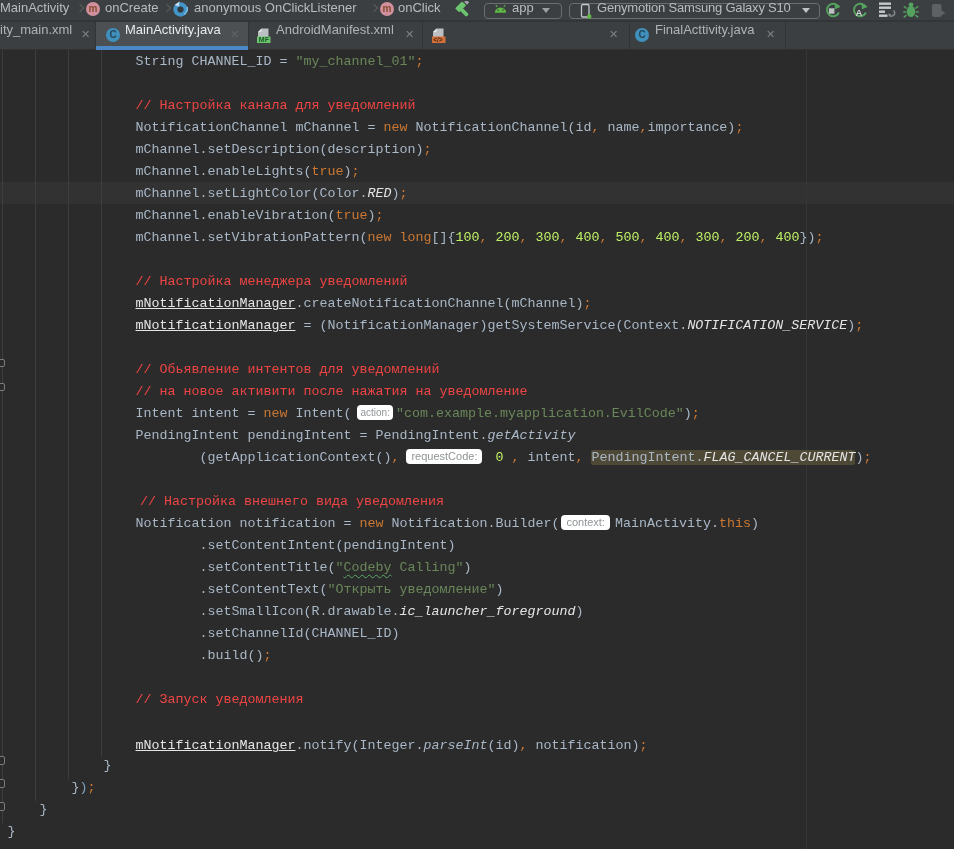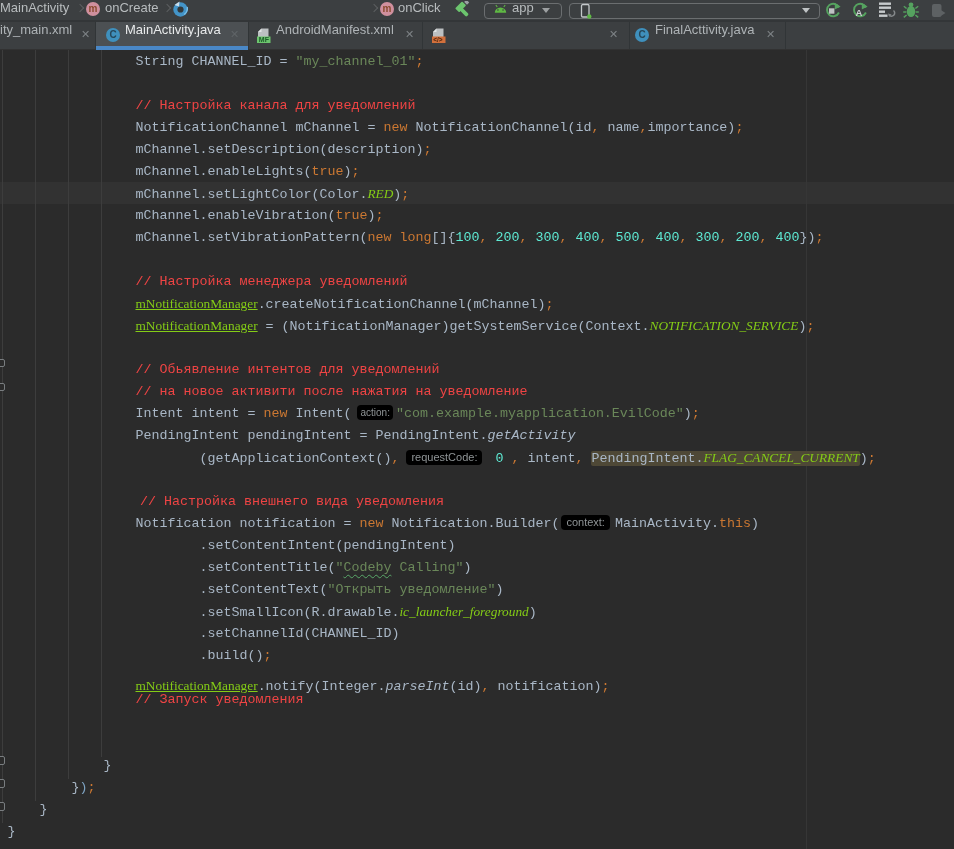--- a/index.html
+++ b/index.html
@@ -10,46 +10,47 @@
 .mic{position:absolute;top:2px;width:14px;height:14px;border-radius:50%;background:#d0909e;color:#8a4a2e;font:bold 10px/14px "Liberation Sans",sans-serif;text-align:center;}
 .tab{position:absolute;top:0;height:27px;border-right:1px solid #313537;}
 .tab .tx{position:absolute;top:0;height:27px;line-height:26px;font:13px "Liberation Sans",sans-serif;color:#aeb3b6;white-space:nowrap;}
 .tab .x{position:absolute;top:6px;font:11px "Liberation Sans",sans-serif;color:#7d8285;}
 .seltab{background:#4c5053;}
 .seltab .ul{position:absolute;left:0;bottom:-1px;width:100%;height:4px;background:#4a88c7;}
 .cicon{position:absolute;width:14px;height:14px;border-radius:50%;background:#3f90bd;color:#26475a;font:bold 10px/14px "Liberation Sans",sans-serif;text-align:center;}
 .ln{position:absolute;left:0;width:954px;height:22px;font:13.33px/22px "Liberation Mono",monospace;color:#a9b7c6;white-space:pre;padding-top:1px;}
 .k{color:#cc7832;}
 .s{color:#6a8759;}
-.nm{color:#5eead4;}
+.nm{color:#bef264;}
 .cm{color:#ef4444;}
-.f{color:#84cc16;font-family:Liberation Serif, serif;}
+.f{color:#e5e5e5;}
 .it{font-style:italic;}
 .un{text-decoration:underline;}
 .wavy{text-decoration:underline wavy #59a869;text-underline-offset:3px;text-decoration-thickness:1px;margin-top:32px;}
-.hint{display:inline-block;background:#000000;color:#8f9496;font:11px/15px "Liberation Sans",sans-serif;border-radius:4px;padding:0 5px;height:15px;vertical-align:1px;}
+.hint{display:inline-block;background:#ffffff;color:#8f9496;font:11px/15px "Liberation Sans",sans-serif;border-radius:4px;padding:0 5px;height:15px;vertical-align:1px;}
 .box{background:#4e4836;border-radius:2px;}
 .guide{position:absolute;width:1px;background:#3d3d3d;}
 .marginline{position:absolute;left:806px;top:0;width:1px;height:799px;background:#363636;}
 .curline{position:absolute;left:0;top:132px;width:954px;height:22px;background:#323232;}
 .fold{position:absolute;left:-3px;width:8px;height:9px;border:1px solid #797d80;border-radius:2px;background:#2b2b2b;}
 </style></head><body>
 <div class="nav">
     <div style="position:absolute;left:0;top:20px;width:954px;height:2px;background:#333638"></div>
   <span class="bc" style="left:0">MainActivity</span>
   <span class="sep" style="left:77px"></span>
   <span class="mic" style="left:86px">m</span>
   <span class="bc" style="left:105px">onCreate</span>
   <span class="sep" style="left:164px"></span>
   <svg style="position:absolute;left:172px;top:1px" width="17" height="17" viewBox="0 0 17 17">
       <circle cx="8.5" cy="8.5" r="7.2" fill="#4394c8"></circle>
       <circle cx="8.5" cy="8.5" r="3.1" fill="#33383a"></circle>
       <path d="M2.5 4 L7.5 0.5 L7 5.5 Z" fill="#c8dded"></path>
       <path d="M12 13.5 a7.2 7.2 0 0 0 3.2 -7.5" fill="none" stroke="#7cc0e8" stroke-width="1.4"></path>
     </svg>
+  <span class="bc" style="left:194px">anonymous OnClickListener</span>
   <span class="sep" style="left:371px"></span>
   <span class="mic" style="left:380px">m</span>
   <span class="bc" style="left:398px">onClick</span>
   <svg style="position:absolute;left:455px;top:1px" width="18" height="17" viewBox="0 0 20 19">
       <rect x="3" y="1" width="6.5" height="11" rx="1" fill="#6cc56e" transform="rotate(45 6.2 6.5)"></rect>
       <rect x="7.8" y="6.5" width="4.2" height="11.5" rx="1.5" fill="#6cc56e" transform="rotate(-45 9.9 12.2)"></rect>
       <rect x="10.8" y="-0.5" width="4.5" height="3.6" rx="0.5" fill="#9aa0a3" transform="rotate(45 13 1.3)"></rect>
     </svg>
   <div style="position:absolute;left:484px;top:2.5px;width:78px;height:16px;border:1px solid #6b6e70;border-radius:4px;"></div>
   <svg style="position:absolute;left:493px;top:4px" width="15" height="13" viewBox="0 0 17 14">
@@ -59,20 +60,21 @@
       <circle cx="5.6" cy="6.5" r="0.9" fill="#3c3f41"></circle>
       <circle cx="11.4" cy="6.5" r="0.9" fill="#3c3f41"></circle>
     </svg>
   <span class="bc" style="left:512px">app</span>
   <span style="position:absolute;left:542px;top:8px;width:0;height:0;border-left:4.5px solid transparent;border-right:4.5px solid transparent;border-top:5.5px solid #9da0a2;"></span>
   <div style="position:absolute;left:569px;top:2.5px;width:251px;height:16px;border:1px solid #6b6e70;border-radius:4px;"></div>
   <svg style="position:absolute;left:578px;top:3px" width="15" height="16" viewBox="0 0 15 16">
       <rect x="3.5" y="1.5" width="7.5" height="12.5" rx="1.3" fill="none" stroke="#c3c7c9" stroke-width="1.3"></rect>
       <circle cx="11.3" cy="13.5" r="2.2" fill="#5fb944"></circle>
     </svg>
+  <span class="bc" style="left:597px;font-size:13px;letter-spacing:-0.2px">Genymotion Samsung Galaxy S10</span>
   <span style="position:absolute;left:802px;top:8px;width:0;height:0;border-left:4.5px solid transparent;border-right:4.5px solid transparent;border-top:5.5px solid #bfc3c5;"></span>
   <svg style="position:absolute;left:824px;top:1px" width="18" height="18" viewBox="0 0 18 18">
       <path d="M14.9 6.5 A6.2 6.2 0 1 0 14.9 11.5" fill="none" stroke="#55a25f" stroke-width="1.9"></path>
       <path d="M10.8 2 L16.6 5.4 L10.8 8.6 Z" fill="#55a25f"></path>
       <rect x="5" y="7.3" width="5.4" height="5.4" fill="#bfc2c4"></rect>
     </svg>
   <svg style="position:absolute;left:851px;top:1px" width="18" height="18" viewBox="0 0 18 18">
       <path d="M14.9 6.5 A6.2 6.2 0 1 0 14.9 11.5" fill="none" stroke="#55a25f" stroke-width="1.9"></path>
       <path d="M10.8 2 L16.6 5.4 L10.8 8.6 Z" fill="#55a25f"></path>
       <text x="4.4" y="14.5" fill="#d0d3d5" style="font:bold 9.5px 'Liberation Sans'">A</text>
@@ -167,21 +169,21 @@
 <div class="ln" style="top:440px;padding-left:12px">                <span class="cm">// Настройка внешнего вида уведомления</span></div>
 <div class="ln" style="top:462px;padding-left:7.5px">                Notification notification = <span class="k">new</span> Notification.Builder(<span class="hint" style="margin-left:2px;margin-right:5px">context:</span>MainActivity.<span class="k">this</span>)</div>
 <div class="ln" style="top:484px;padding-left:7.5px">                        .setContentIntent(pendingIntent)</div>
 <div class="ln" style="top:506px;padding-left:7.5px">                        .setContentTitle(<span class="s">"<span class="wavy">Codeby</span> Calling"</span>)</div>
 <div class="ln" style="top:528px;padding-left:7.5px">                        .setContentText(<span class="s">"Открыть уведомление"</span>)</div>
 <div class="ln" style="top:550px;padding-left:7.5px">                        .setSmallIcon(R.drawable.<span class="f it">ic_launcher_foreground</span>)</div>
 <div class="ln" style="top:572px;padding-left:7.5px">                        .setChannelId(CHANNEL_ID)</div>
 <div class="ln" style="top:594px;padding-left:7.5px">                        .build()<span class="k">;</span></div>
 <div class="ln" style="top:616px;padding-left:7.5px"></div>
 <div class="ln" style="top:638px;padding-left:7.5px">                <span class="cm">// Запуск уведомления</span></div>
-<div class="ln" style="top:624px;padding-left:7.5px">                <span class="f un">mNotificationManager</span>.notify(Integer.<span class="it">parseInt</span>(id)<span class="k">,</span> notification)<span class="k">;</span></div>
+<div class="ln" style="top:684px;padding-left:7.5px">                <span class="f un">mNotificationManager</span>.notify(Integer.<span class="it">parseInt</span>(id)<span class="k">,</span> notification)<span class="k">;</span></div>
 <div class="ln" style="top:682px;padding-left:7.5px"></div>
 <div class="ln" style="top:704px;padding-left:7.5px">            }</div>
 <div class="ln" style="top:726px;padding-left:7.5px">        }<span style="color:#7ea3c2">)</span><span class="k">;</span></div>
 <div class="ln" style="top:748px;padding-left:7.5px">    }</div>
 <div class="ln" style="top:770px;padding-left:7.5px">}</div>
 </div>
   <div class="fold" style="top:309px;height:8px;"></div>
   <div class="fold" style="top:333px;height:8px;"></div>
   <div class="fold" style="top:706px;"></div>
   <div class="fold" style="top:729px;"></div>

